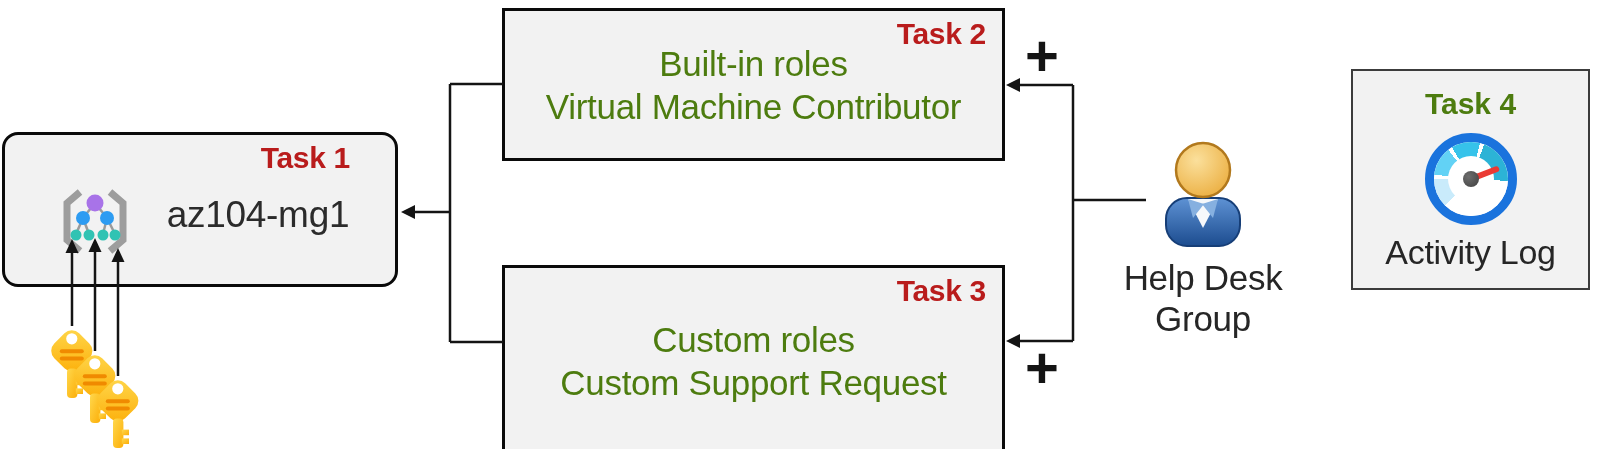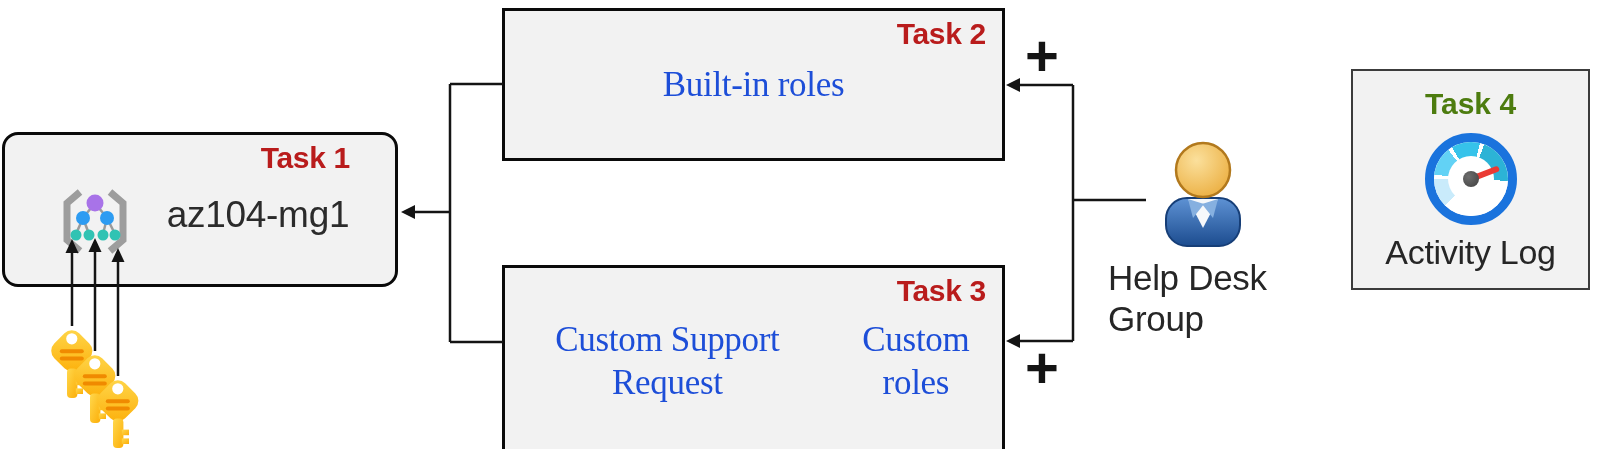--- a/index.html
+++ b/index.html
@@ -11,31 +11,30 @@
   .box{
     position:absolute; box-sizing:border-box;
     background:#f2f2f2; border:3px solid #0a0a0a;
   }
   .task-label{
     position:absolute; font-weight:bold; color:#b91c1c;
     font-size:30px; letter-spacing:-0.3px; white-space:nowrap;
   }
   .box-lines{
     position:absolute; left:0; right:0; top:0; bottom:0;
-    display:flex; flex-direction:row; align-items:center; justify-content:center;
-    font-size:35px; line-height:43px; color:#1d4ed8; letter-spacing:-0.3px;
+    display:flex; flex-direction:column; align-items:center; justify-content:center;
+    font-size:35px; line-height:43px; color:#4d7c0f; letter-spacing:-0.3px;
     text-align:center;
-    font-family:Liberation Serif, serif;
   }
   .plus{
     position:absolute; width:52px; text-align:center;
     font-size:58px; line-height:60px; font-weight:bold; color:#141414;
   }
   .caption{
-    position:absolute; color:#262626;
+    position:absolute; text-align:center; color:#262626;
     font-size:35px; line-height:41px; letter-spacing:-0.3px;
   }
   
   #task1-title{
     position:absolute; left:140px; right:24px; top:60px;
     text-align:center; font-size:37px; line-height:40px; color:#2b2b2b;
     letter-spacing:-0.3px;
   }
   
   #task4{ border:2px solid #3c3c3c; }
@@ -100,28 +99,29 @@
       <circle cx="44" cy="48" r="5.5" fill="#30c3b3"></circle>
       <circle cx="56" cy="48" r="5.5" fill="#30c3b3"></circle>
     </svg>
     <div id="task1-title">az104-mg1</div>
   </div>
 
   <div class="box" id="task2" style="left:502px; top:8px; width:503px; height:153px;">
     <div class="task-label" style="top:6px; right:16px;">Task 2</div>
     <div class="box-lines">
       <div>Built-in roles</div>
+      <div>Virtual Machine Contributor</div>
     </div>
   </div>
 
   <div class="box" id="task3" style="left:502px; top:265px; width:503px; height:191px;">
     <div class="task-label" style="top:6px; right:16px;">Task 3</div>
     <div class="box-lines">
+      <div>Custom roles</div>
       <div>Custom Support Request</div>
-      <div>Custom roles</div>
     </div>
   </div>
 
   <div class="box" id="task4" style="left:1351px; top:69px; width:239px; height:221px;">
     <div id="task4-label">Task 4</div>
     <div class="gauge">
       <div class="gauge-arc"></div>
       <div class="gauge-hub"></div>
       <div class="gauge-needle"></div>
       <div class="gauge-dot"></div>

